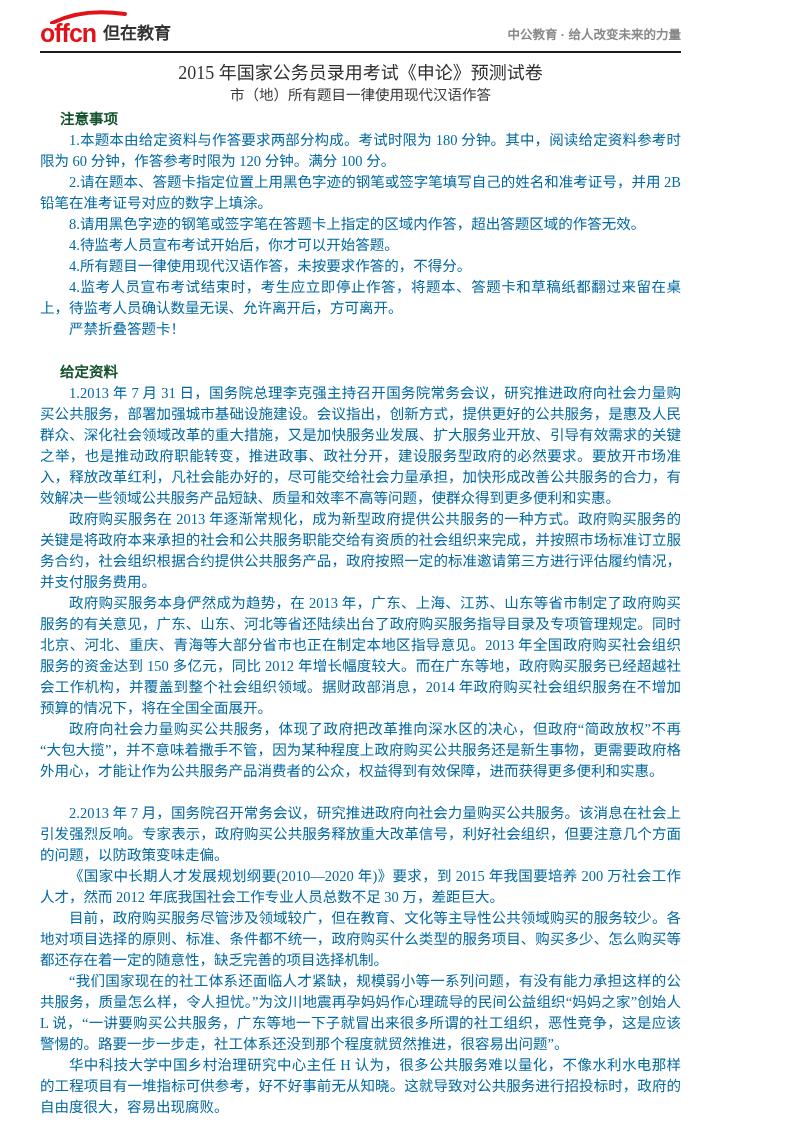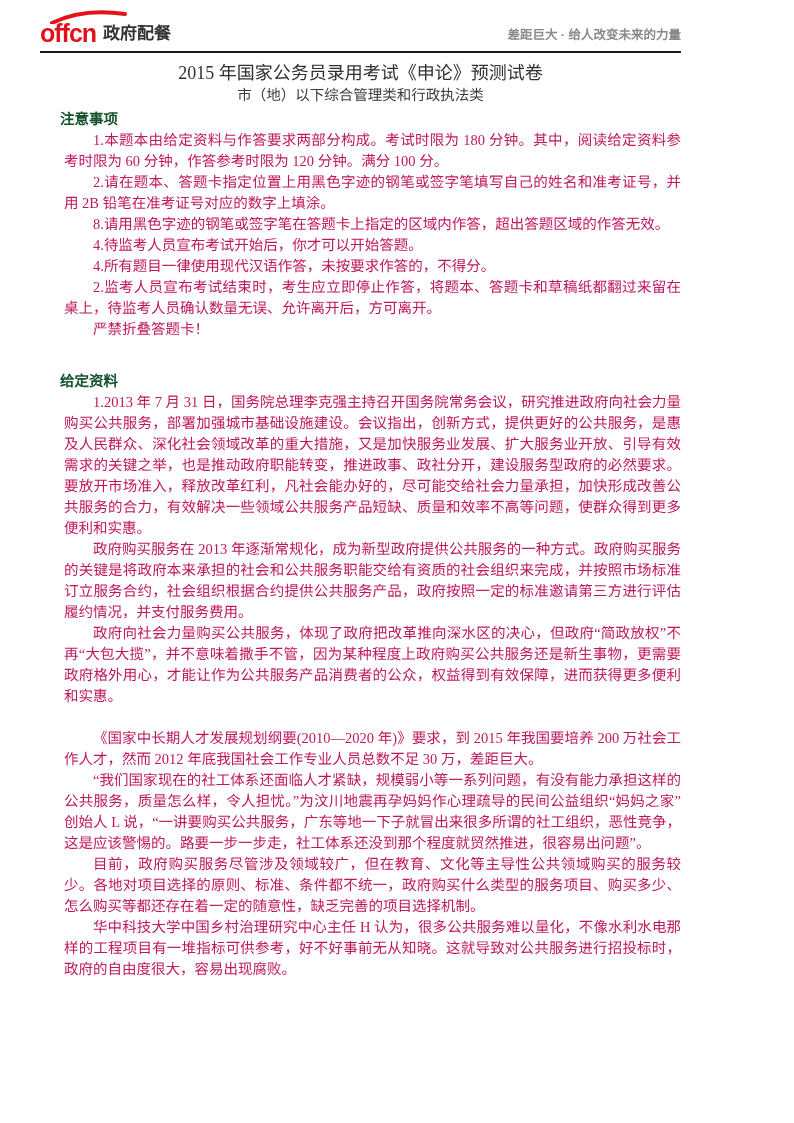--- a/index.html
+++ b/index.html
@@ -44,63 +44,65 @@
     color:#3b3b3b; line-height:20px; margin-bottom:4px;
   }
 
   
   .sec-head{
     font-size:14.5px; font-weight:bold; color:#14532d;
     line-height:21px; padding-left:20px;
   }
   .para{
     font-size:14.5px; line-height:21px; text-indent:2em;
-    text-align:justify; color:#be185d;margin-left:24px;
+    text-align:justify; color:#0369a1;
   }
-  .materials-head{ margin-top:31px; }
+  .materials-head{ margin-top:22px; }
   .block-gap{ margin-top:21px; }
 </style>
 </head>
 <body>
 
 <div class="page">
 
   <div class="brandbar">
     <div class="logo">
       <span class="logo-mark">
         <svg class="logo-swoosh" width="78" height="14" viewBox="0 0 78 14" aria-hidden="true">
           <path d="M2 13 C 22 3, 48 0, 75 4" fill="none" stroke="#e3121a" stroke-width="4" stroke-linecap="round"></path>
         </svg>
         <span class="logo-en">offcn</span>
       </span>
-      <span class="logo-cn">政府配餐</span>
+      <span class="logo-cn">但在教育</span>
     </div>
-    <div class="slogan">差距巨大 · 给人改变未来的力量</div>
+    <div class="slogan">中公教育 · 给人改变未来的力量</div>
   </div>
 
   <h1 class="doc-title">2015 年国家公务员录用考试《申论》预测试卷</h1>
-  <div class="doc-subtitle">市（地）以下综合管理类和行政执法类</div>
+  <div class="doc-subtitle">市（地）所有题目一律使用现代汉语作答</div>
 
   <div class="sec-head">注意事项</div>
   <div>
       <p class="para">1.本题本由给定资料与作答要求两部分构成。考试时限为 180 分钟。其中，阅读给定资料参考时限为 60 分钟，作答参考时限为 120 分钟。满分 100 分。</p>
       <p class="para">2.请在题本、答题卡指定位置上用黑色字迹的钢笔或签字笔填写自己的姓名和准考证号，并用 2B 铅笔在准考证号对应的数字上填涂。</p>
       <p class="para">8.请用黑色字迹的钢笔或签字笔在答题卡上指定的区域内作答，超出答题区域的作答无效。</p>
       <p class="para">4.待监考人员宣布考试开始后，你才可以开始答题。</p>
       <p class="para">4.所有题目一律使用现代汉语作答，未按要求作答的，不得分。</p>
-      <p class="para">2.监考人员宣布考试结束时，考生应立即停止作答，将题本、答题卡和草稿纸都翻过来留在桌上，待监考人员确认数量无误、允许离开后，方可离开。</p>
+      <p class="para">4.监考人员宣布考试结束时，考生应立即停止作答，将题本、答题卡和草稿纸都翻过来留在桌上，待监考人员确认数量无误、允许离开后，方可离开。</p>
       <p class="para">严禁折叠答题卡！</p>
     </div>
 
   <div class="sec-head materials-head">给定资料</div>
   <div>
       <p class="para">1.2013 年 7 月 31 日，国务院总理李克强主持召开国务院常务会议，研究推进政府向社会力量购买公共服务，部署加强城市基础设施建设。会议指出，创新方式，提供更好的公共服务，是惠及人民群众、深化社会领域改革的重大措施，又是加快服务业发展、扩大服务业开放、引导有效需求的关键之举，也是推动政府职能转变，推进政事、政社分开，建设服务型政府的必然要求。要放开市场准入，释放改革红利，凡社会能办好的，尽可能交给社会力量承担，加快形成改善公共服务的合力，有效解决一些领域公共服务产品短缺、质量和效率不高等问题，使群众得到更多便利和实惠。</p>
       <p class="para">政府购买服务在 2013 年逐渐常规化，成为新型政府提供公共服务的一种方式。政府购买服务的关键是将政府本来承担的社会和公共服务职能交给有资质的社会组织来完成，并按照市场标准订立服务合约，社会组织根据合约提供公共服务产品，政府按照一定的标准邀请第三方进行评估履约情况，并支付服务费用。</p>
+      <p class="para">政府购买服务本身俨然成为趋势，在 2013 年，广东、上海、江苏、山东等省市制定了政府购买服务的有关意见，广东、山东、河北等省还陆续出台了政府购买服务指导目录及专项管理规定。同时北京、河北、重庆、青海等大部分省市也正在制定本地区指导意见。2013 年全国政府购买社会组织服务的资金达到 150 多亿元，同比 2012 年增长幅度较大。而在广东等地，政府购买服务已经超越社会工作机构，并覆盖到整个社会组织领域。据财政部消息，2014 年政府购买社会组织服务在不增加预算的情况下，将在全国全面展开。</p>
       <p class="para">政府向社会力量购买公共服务，体现了政府把改革推向深水区的决心，但政府“简政放权”不再“大包大揽”，并不意味着撒手不管，因为某种程度上政府购买公共服务还是新生事物，更需要政府格外用心，才能让作为公共服务产品消费者的公众，权益得到有效保障，进而获得更多便利和实惠。</p>
     </div>
   <div class="block-gap">
+      <p class="para">2.2013 年 7 月，国务院召开常务会议，研究推进政府向社会力量购买公共服务。该消息在社会上引发强烈反响。专家表示，政府购买公共服务释放重大改革信号，利好社会组织，但要注意几个方面的问题，以防政策变味走偏。</p>
       <p class="para">《国家中长期人才发展规划纲要(2010—2020 年)》要求，到 2015 年我国要培养 200 万社会工作人才，然而 2012 年底我国社会工作专业人员总数不足 30 万，差距巨大。</p>
+      <p class="para">目前，政府购买服务尽管涉及领域较广，但在教育、文化等主导性公共领域购买的服务较少。各地对项目选择的原则、标准、条件都不统一，政府购买什么类型的服务项目、购买多少、怎么购买等都还存在着一定的随意性，缺乏完善的项目选择机制。</p>
       <p class="para">“我们国家现在的社工体系还面临人才紧缺，规模弱小等一系列问题，有没有能力承担这样的公共服务，质量怎么样，令人担忧。”为汶川地震再孕妈妈作心理疏导的民间公益组织“妈妈之家”创始人 L 说，“一讲要购买公共服务，广东等地一下子就冒出来很多所谓的社工组织，恶性竞争，这是应该警惕的。路要一步一步走，社工体系还没到那个程度就贸然推进，很容易出问题”。</p>
-      <p class="para">目前，政府购买服务尽管涉及领域较广，但在教育、文化等主导性公共领域购买的服务较少。各地对项目选择的原则、标准、条件都不统一，政府购买什么类型的服务项目、购买多少、怎么购买等都还存在着一定的随意性，缺乏完善的项目选择机制。</p>
       <p class="para">华中科技大学中国乡村治理研究中心主任 H 认为，很多公共服务难以量化，不像水利水电那样的工程项目有一堆指标可供参考，好不好事前无从知晓。这就导致对公共服务进行招投标时，政府的自由度很大，容易出现腐败。</p>
     </div>
 
 </div>
 
 </body></html>

